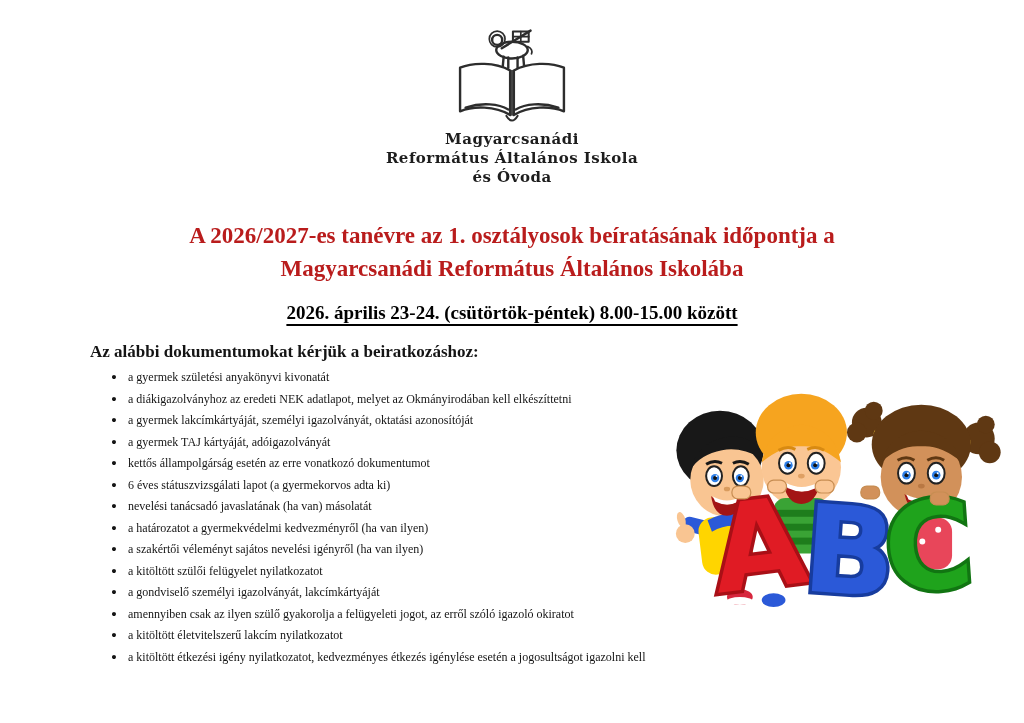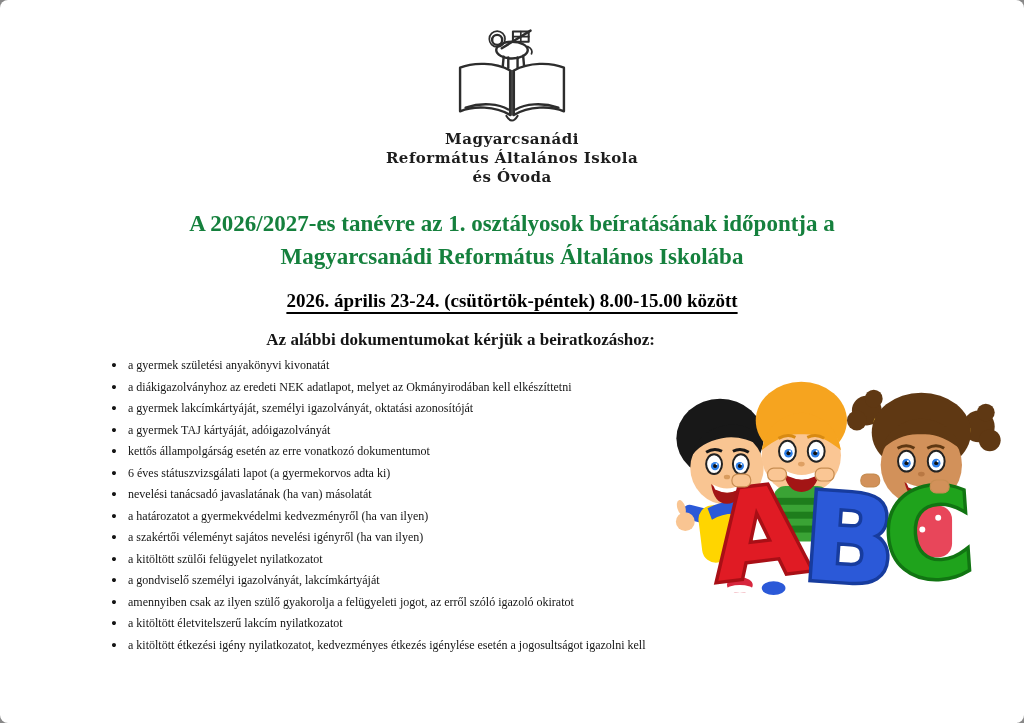--- a/index.html
+++ b/index.html
@@ -4,46 +4,45 @@
 <style>
   html,body{margin:0;padding:0;background:#888;}
   .page{
     position:relative;
     width:1024px;height:723px;
     margin:0 auto;
     background:#ffffff;
     font-family:"Liberation Serif", serif;
     color:#141414;
     overflow:hidden;
-    border-radius:8px;
   }
   
   .masthead{
     padding-top:26px;
     text-align:center;
   }
   .logo-svg{display:block;margin:0 auto;}
   .school-name{
     margin-top:2px;
     font-family:"DejaVu Serif", serif;
     font-weight:bold;
     font-size:15px;
     line-height:19px;
     letter-spacing:.5px;
     color:#1d1d1d;
   }
   
   .title{
-    margin:20px auto 0;
+    margin:32px auto 0;
     max-width:840px;
     text-align:center;
     font-size:23px;
     line-height:33px;
     font-weight:bold;
-    color:#15803d;
+    color:#b91c1c;
   }
   .title span{display:block;}
   .date-heading{
     margin:17px auto 0;
     text-align:center;
     font-size:19px;
     font-weight:bold;
     color:#000;
     text-decoration:underline;
     text-decoration-thickness:2px;
@@ -56,21 +55,20 @@
   .illustration{
     float:right;
     width:345px;height:238px;
     margin:30px 0 6px 14px;
   }
   .docs-header{
     margin:0;
     font-size:17px;
     font-weight:bold;
     line-height:22px;
-    text-align:right;
   }
   .doc-list{
     margin:4px 0 0 0;
     padding:0;
     list-style:none;
     font-size:12px;
     line-height:21.5px;
   }
   .doc-list li{
     position:relative;

